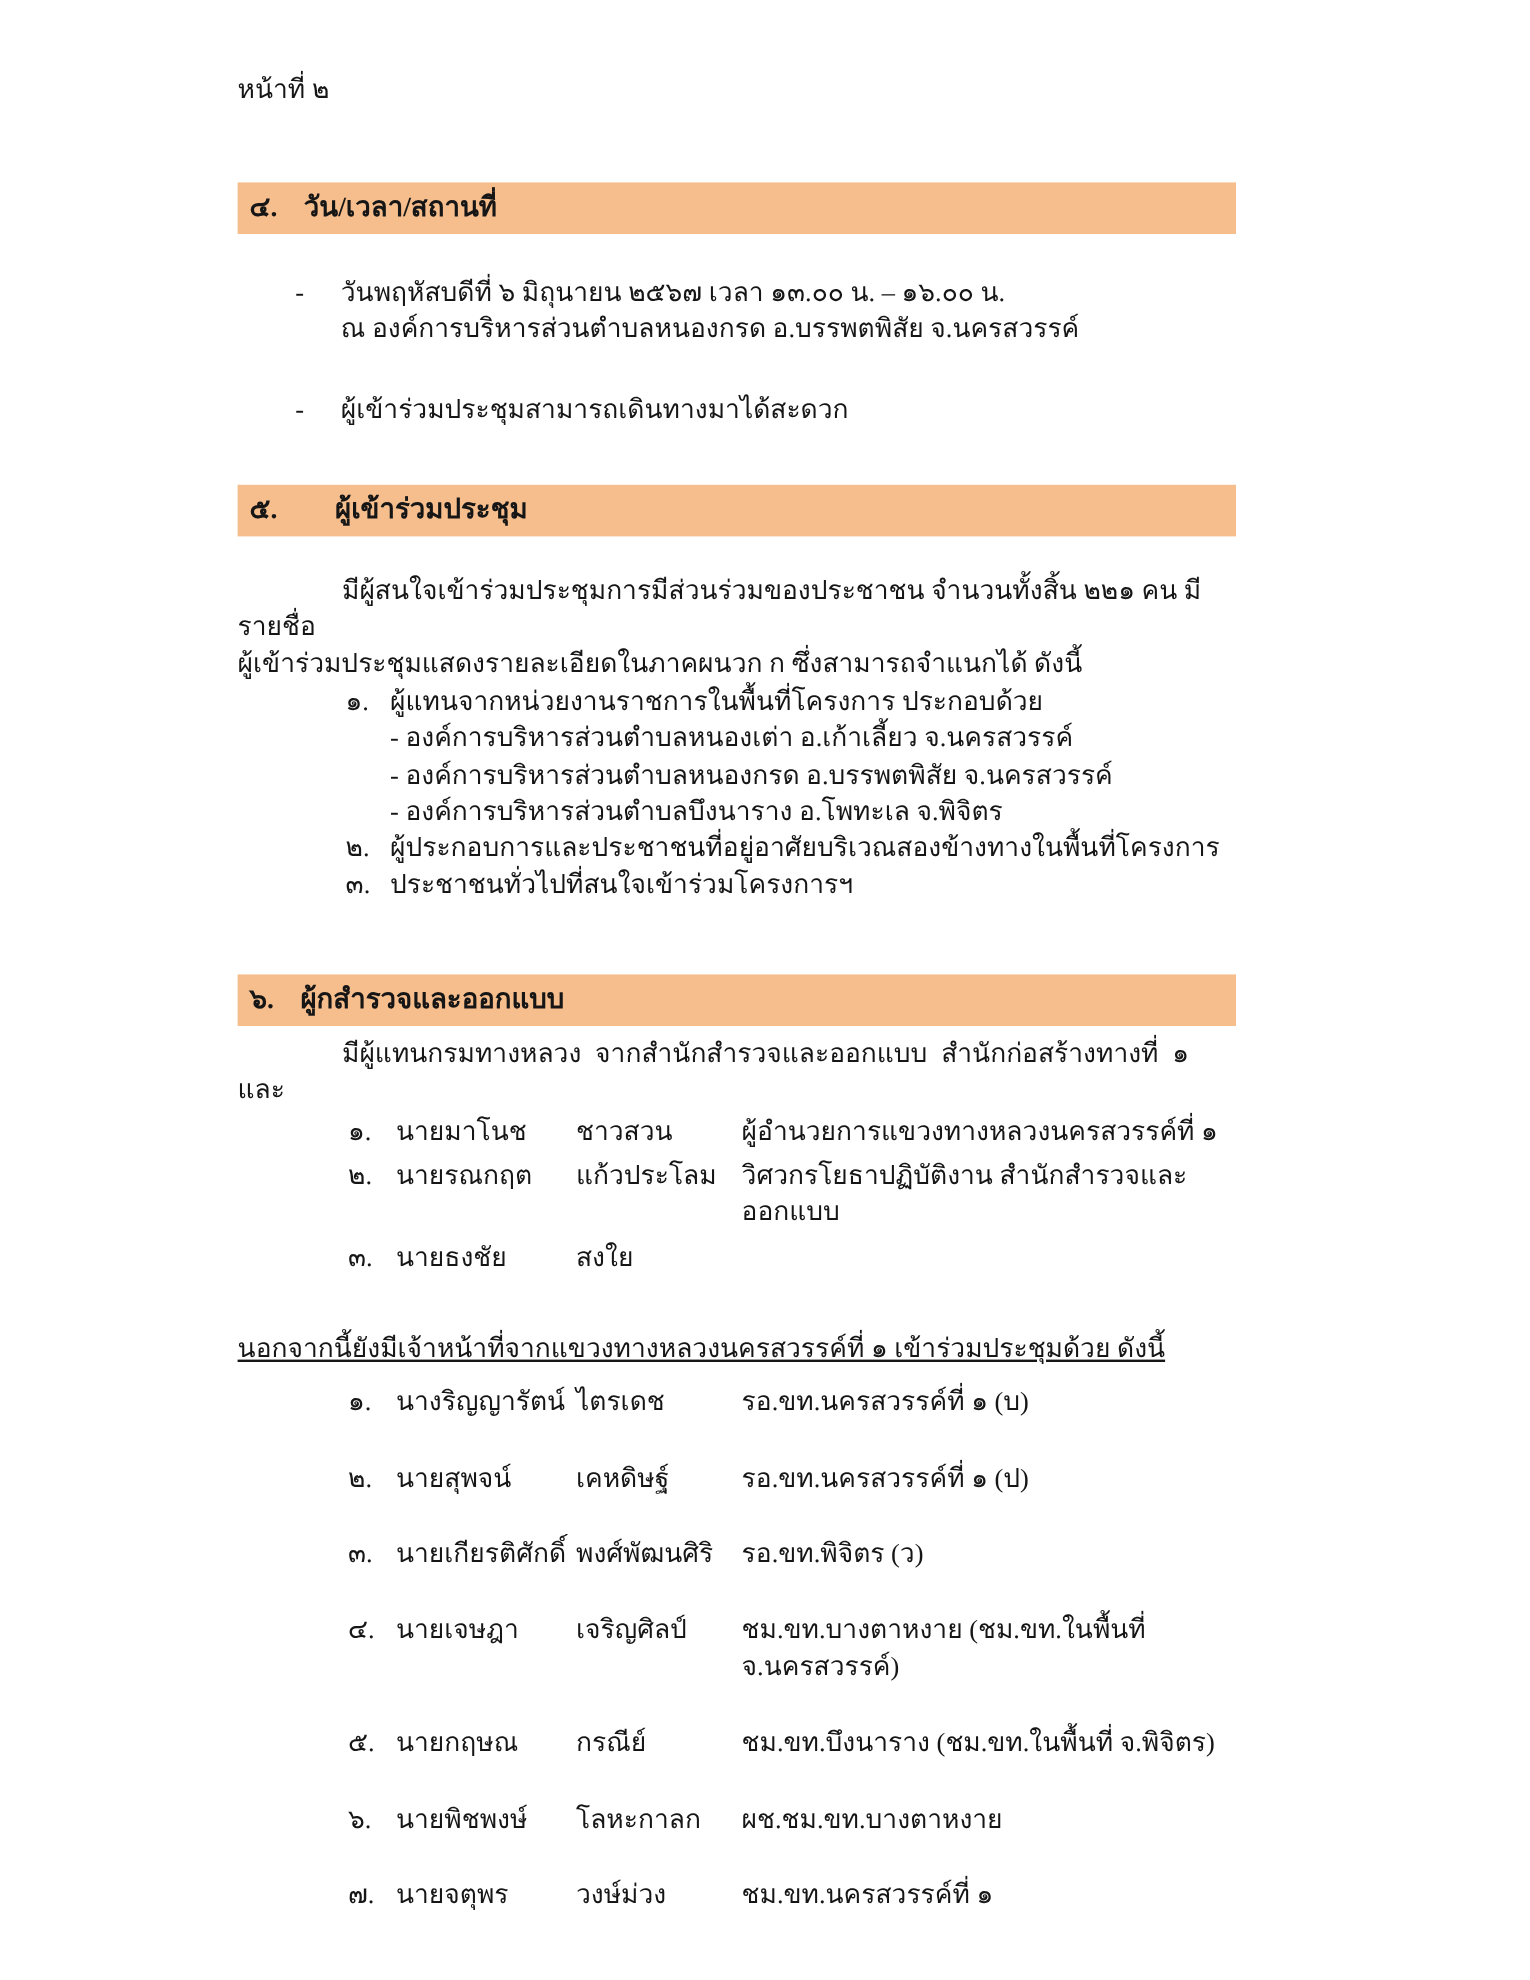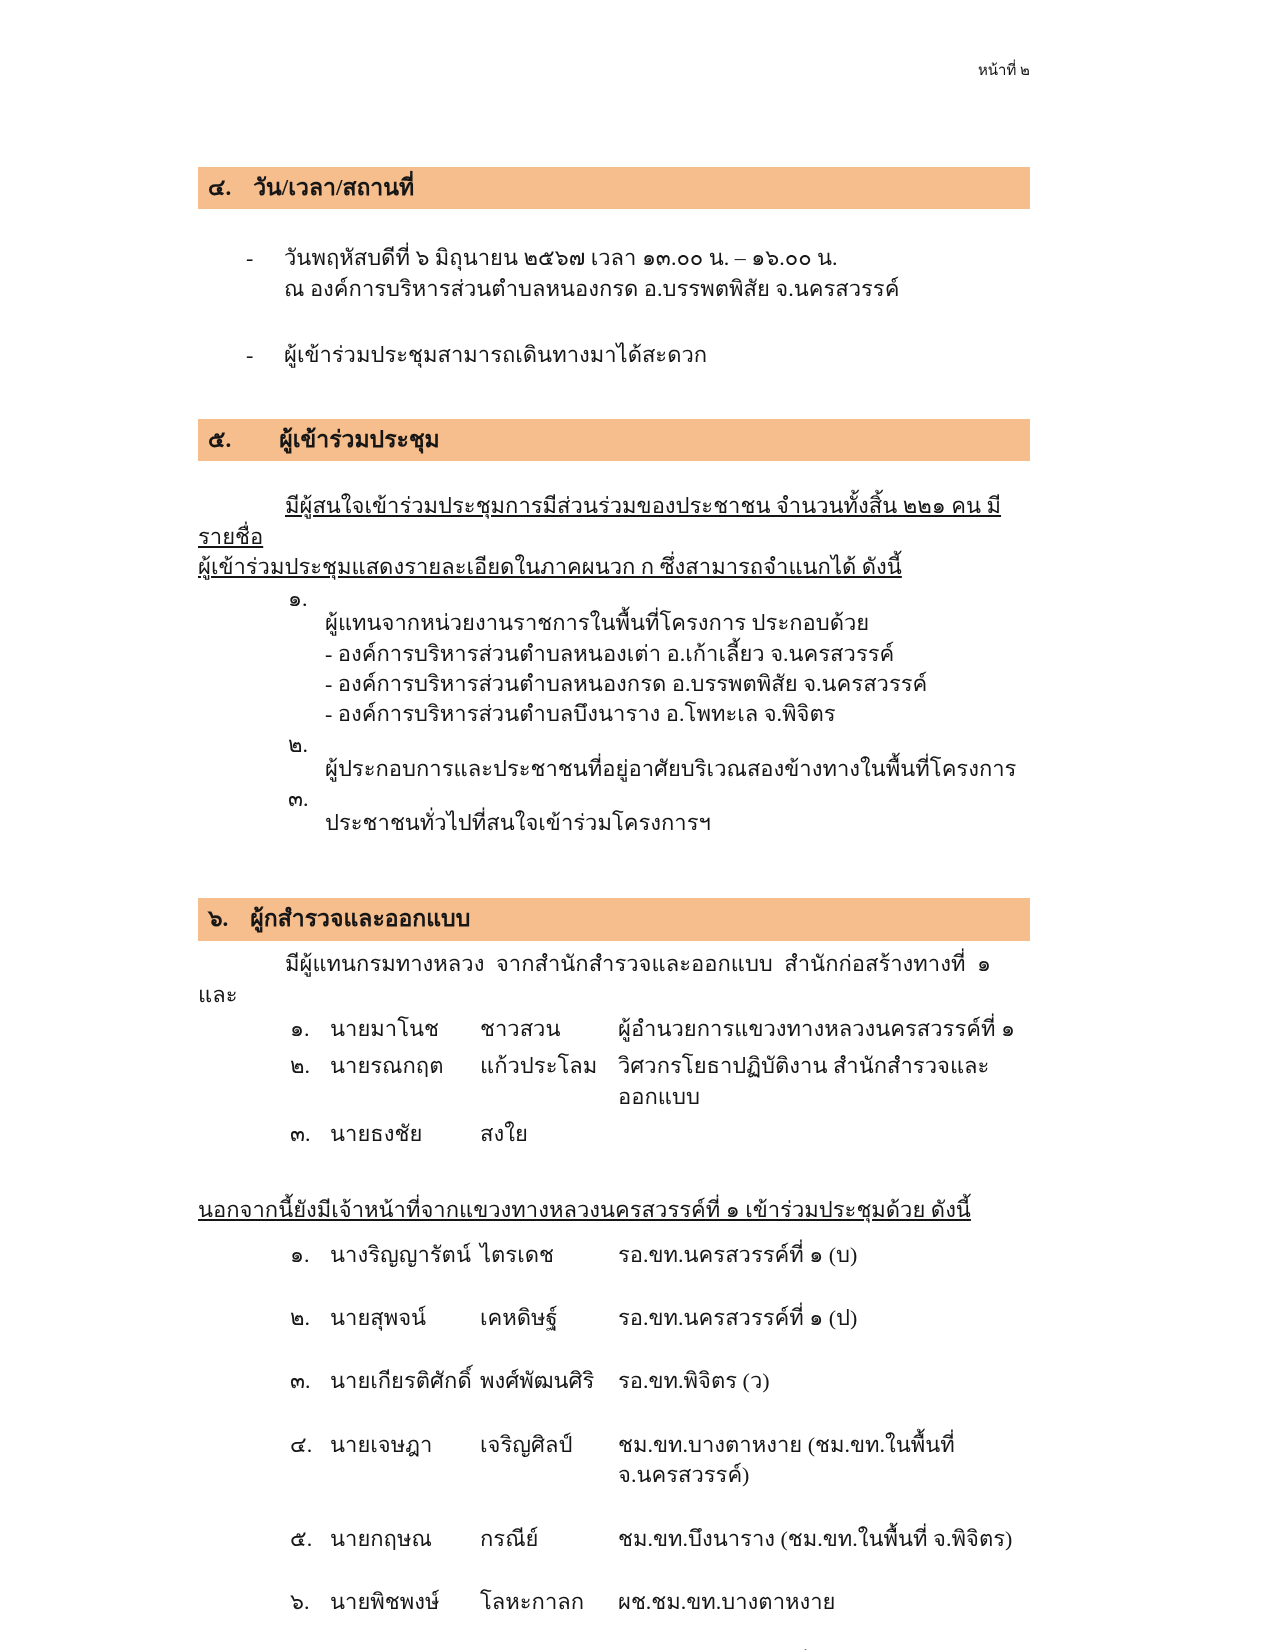--- a/index.html
+++ b/index.html
@@ -9,49 +9,48 @@
     font-family:"Liberation Serif","DejaVu Serif",serif;
     color:#161616;
     position:relative;
   }
   .page {
     width:1275px; min-height:1650px;
     padding:60px 245px 40px 198px;
     font-size:22px; line-height:1.38;
   }
   .page-number {
-    text-align:right;
-    font-size:15px;
-    margin-bottom:86px;
+    font-size:22px;
+    margin-bottom:62px;
   }
   .section-bar {
     background:#F7BE8D;
     width:832px;
     padding:5px 10px 6px 10px;
     font-weight:bold;
     font-size:23px;
     display:flex;
   }
   .bar-num { flex:0 0 auto; }
   .gap-md { display:inline-block; width:22px; }
   .gap-lg { display:inline-block; width:48px; }
 
   .s4-bullets { margin-top:34px; margin-bottom:42px; }
   .bullet-row { display:flex; margin-bottom:4px; }
   .bullet-dash { flex:0 0 38px; padding-left:48px; box-sizing:content-box; }
   .bullet-body { flex:1; }
   .bullet-row.second { margin-top:36px; }
 
-  .para { margin-top:30px;text-decoration:underline; }
+  .para { margin-top:30px; }
   .para-indent { text-indent:87px; }
 
   .s5-list { margin-top:2px; margin-left:90px; }
   .s5-item { display:flex; }
   .s5-num { flex:0 0 37px; }
-  .s5-lines { flex:1;margin-top:24px; }
+  .s5-lines { flex:1; }
   .s5-lines .subline { padding-left:0px; }
 
   .s6-para1 { margin-top:8px; }
   .s6-para1 .l1 { text-indent:87px; word-spacing:6px; }
 
   .ptable { margin-left:92px; margin-top:4px; }
   .ptable-row { display:grid; grid-template-columns:40px 150px 138px auto; margin-bottom:7px; }
 
   .stable { margin-left:92px; margin-top:14px; }
   .stable-row { display:grid; grid-template-columns:40px 150px 138px auto; margin-bottom:33px; }

